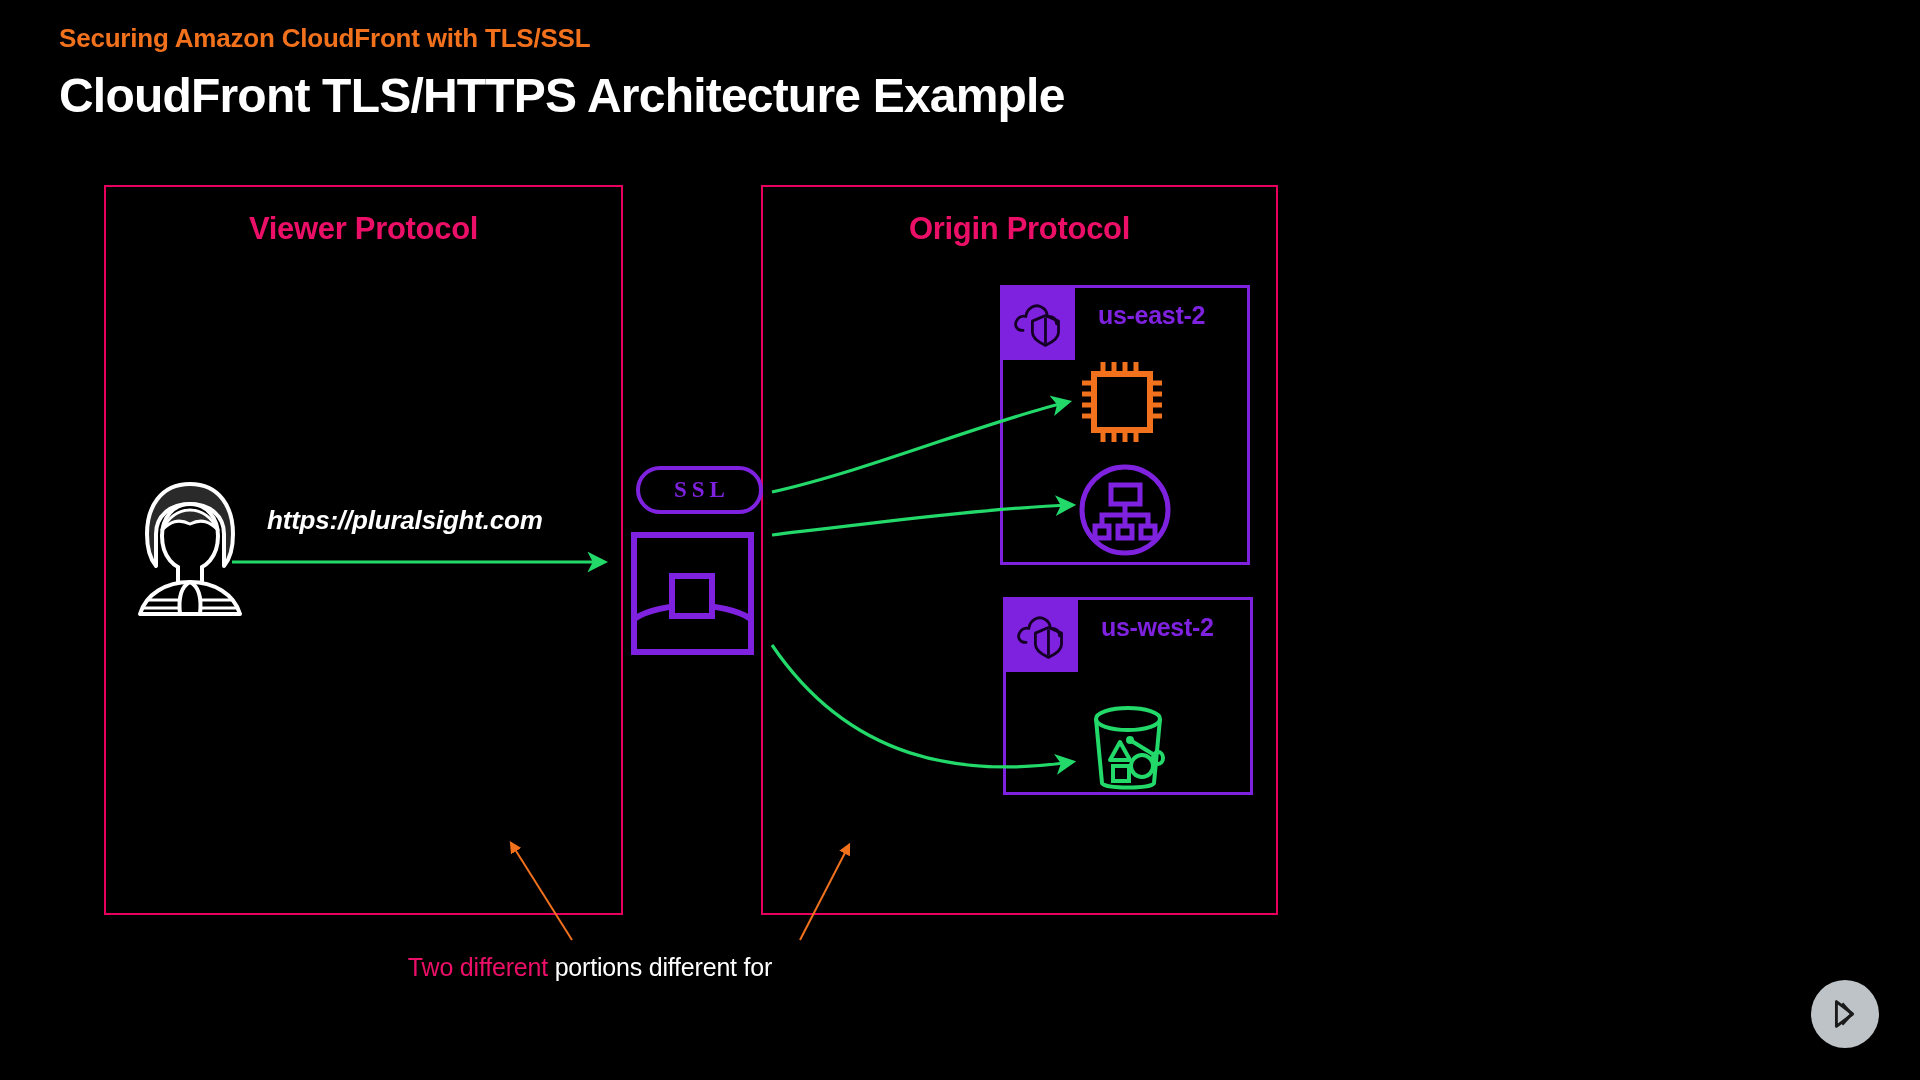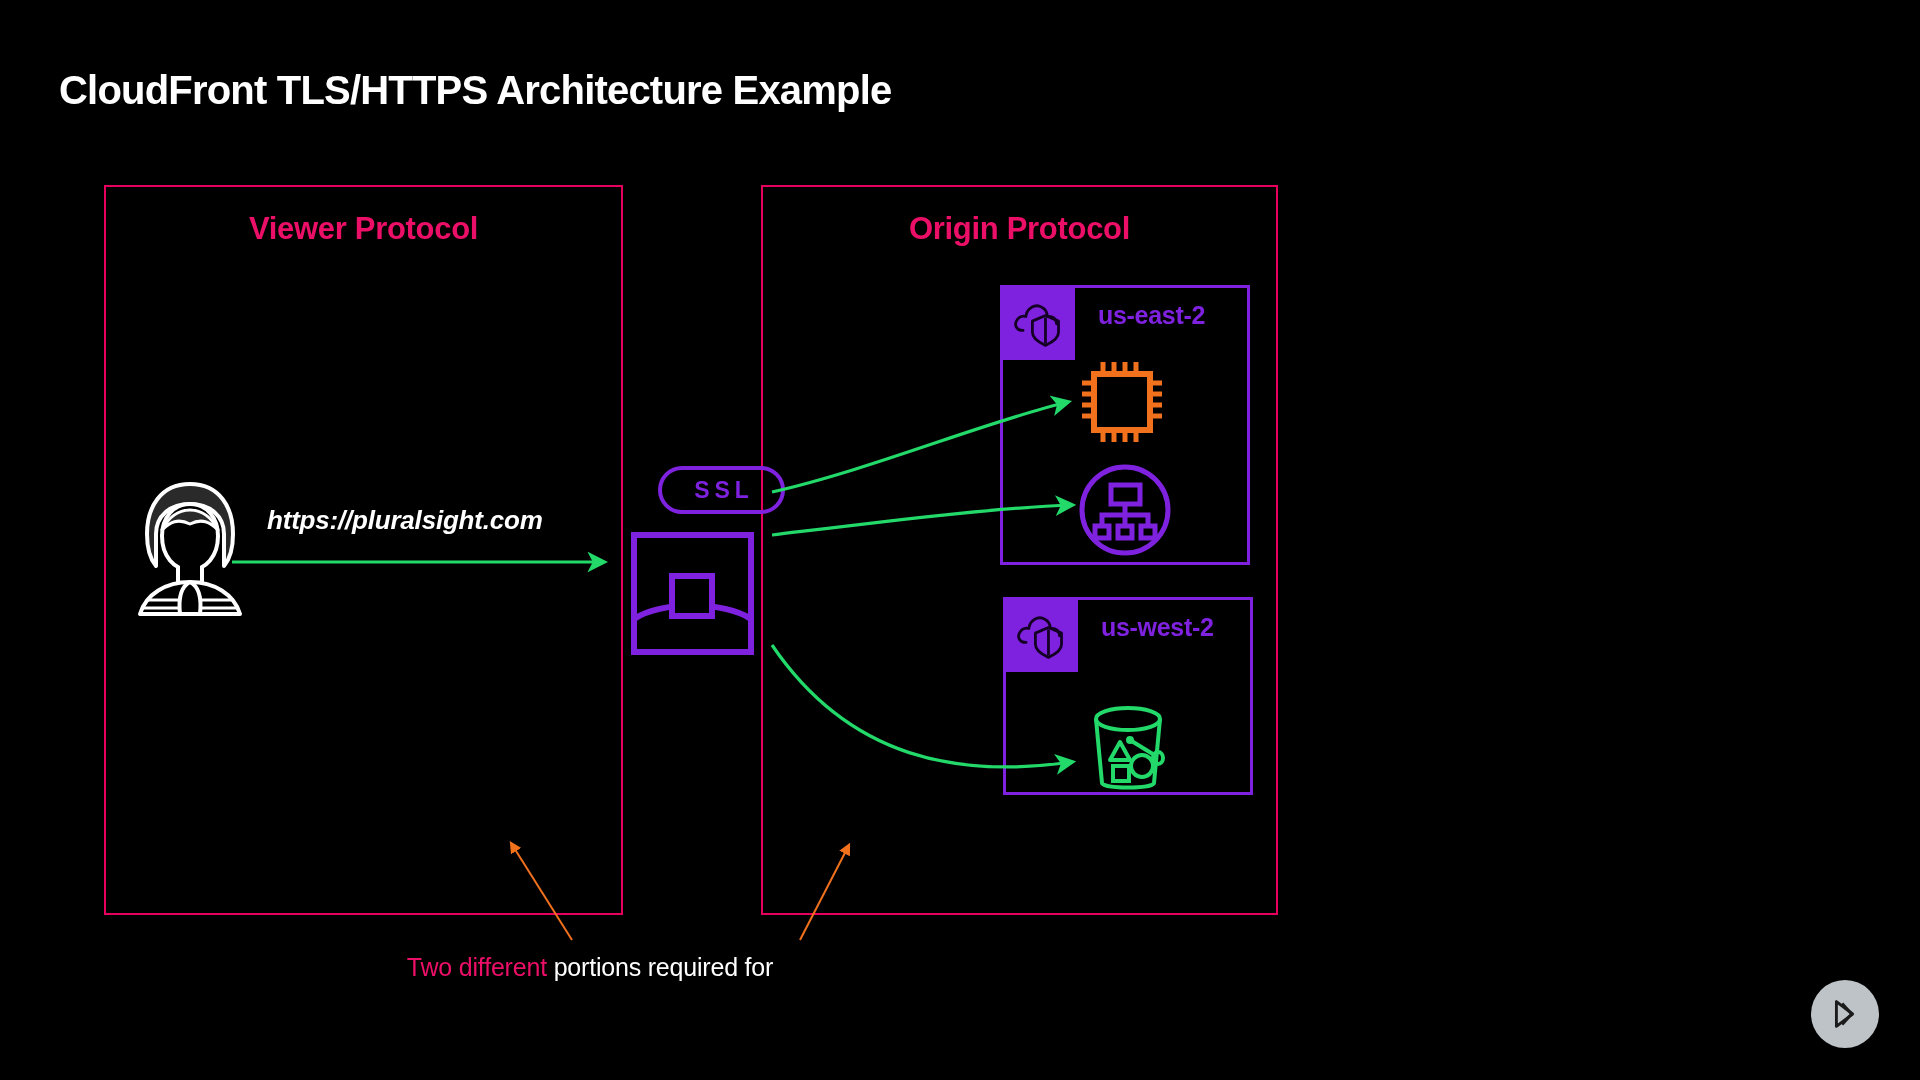--- a/index.html
+++ b/index.html
@@ -28,21 +28,21 @@
     font-weight: bold;
     letter-spacing: -0.2px;
     color: #F2711C;
     white-space: nowrap;
   }
 
   .main-title {
     position: absolute;
     left: 59px;
     top: 68px;
-    font-size: 40px;
+    font-size: 48px;
     font-weight: bold;
     letter-spacing: -0.8px;
     color: #FFFFFF;
     white-space: nowrap;
   }
 
   
   .panel {
     position: absolute;
     border: 2px solid #E8005E;
@@ -80,29 +80,30 @@
     font-weight: bold;
     font-style: italic;
     color: #FFFFFF;
     white-space: nowrap;
     letter-spacing: -0.2px;
   }
 
   
   #ssl-pill {
     position: absolute;
-    left: 658px;
+    left: 636px;
     top: 466px;
     width: 127px;
     height: 48px;
     border: 4px solid #7F22E0;
     border-radius: 26px;
     display: flex;
     align-items: center;
     justify-content: center;
+    font-family: Liberation Serif, serif;
   }
   #ssl-pill .lbl {
     font-size: 23px;
     font-weight: bold;
     letter-spacing: 5px;
     color: #7F22E0;
     padding-left: 5px;
   }
 
   
@@ -189,20 +190,21 @@
     display: flex;
     align-items: center;
     justify-content: center;
   }
 </style>
 </head>
 <body>
 
 <div id="stage">
 
+  <div class="kicker">Securing Amazon CloudFront with TLS/SSL</div>
   <div class="main-title">CloudFront TLS/HTTPS Architecture Example</div>
 
   <div class="panel" id="panel-origin">
     <div class="panel-title">Origin Protocol</div>
   </div>
 
   <div class="panel" id="panel-viewer">
     <div class="panel-title">Viewer Protocol</div>
   </div>
 
@@ -329,21 +331,21 @@
     <path d="M 772 535 C 880 522 990 508 1072 505" fill="none" stroke="#22D96A" stroke-width="3.2" marker-end="url(#arrow-green)"></path>
 
     <path d="M 772 645 C 850 760 960 778 1072 762" fill="none" stroke="#22D96A" stroke-width="3.2" marker-end="url(#arrow-green)"></path>
 
     <line x1="572" y1="940" x2="511" y2="843" stroke="#F2711C" stroke-width="2" marker-end="url(#arrow-orange)"></line>
 
     <line x1="800" y1="940" x2="849" y2="845" stroke="#F2711C" stroke-width="2" marker-end="url(#arrow-orange)"></line>
   </svg>
 
   <div id="annotation">
-    <span class="hi">Two different</span><span> portions required for</span><br>
+    <span class="hi">Two different</span><span> portions different for</span><br>
   </div>
 
   <div id="brand-mark">
     <svg viewBox="0 0 44 44" width="42" height="42">
       <polygon points="13,9 13,35 30,22" fill="none" stroke="#1b1b1b" stroke-width="3" stroke-linejoin="round"></polygon>
       <polyline points="19,11 29,22 19,33" fill="none" stroke="#1b1b1b" stroke-width="3" stroke-linejoin="round"></polyline>
     </svg>
   </div>
 
 </div>

